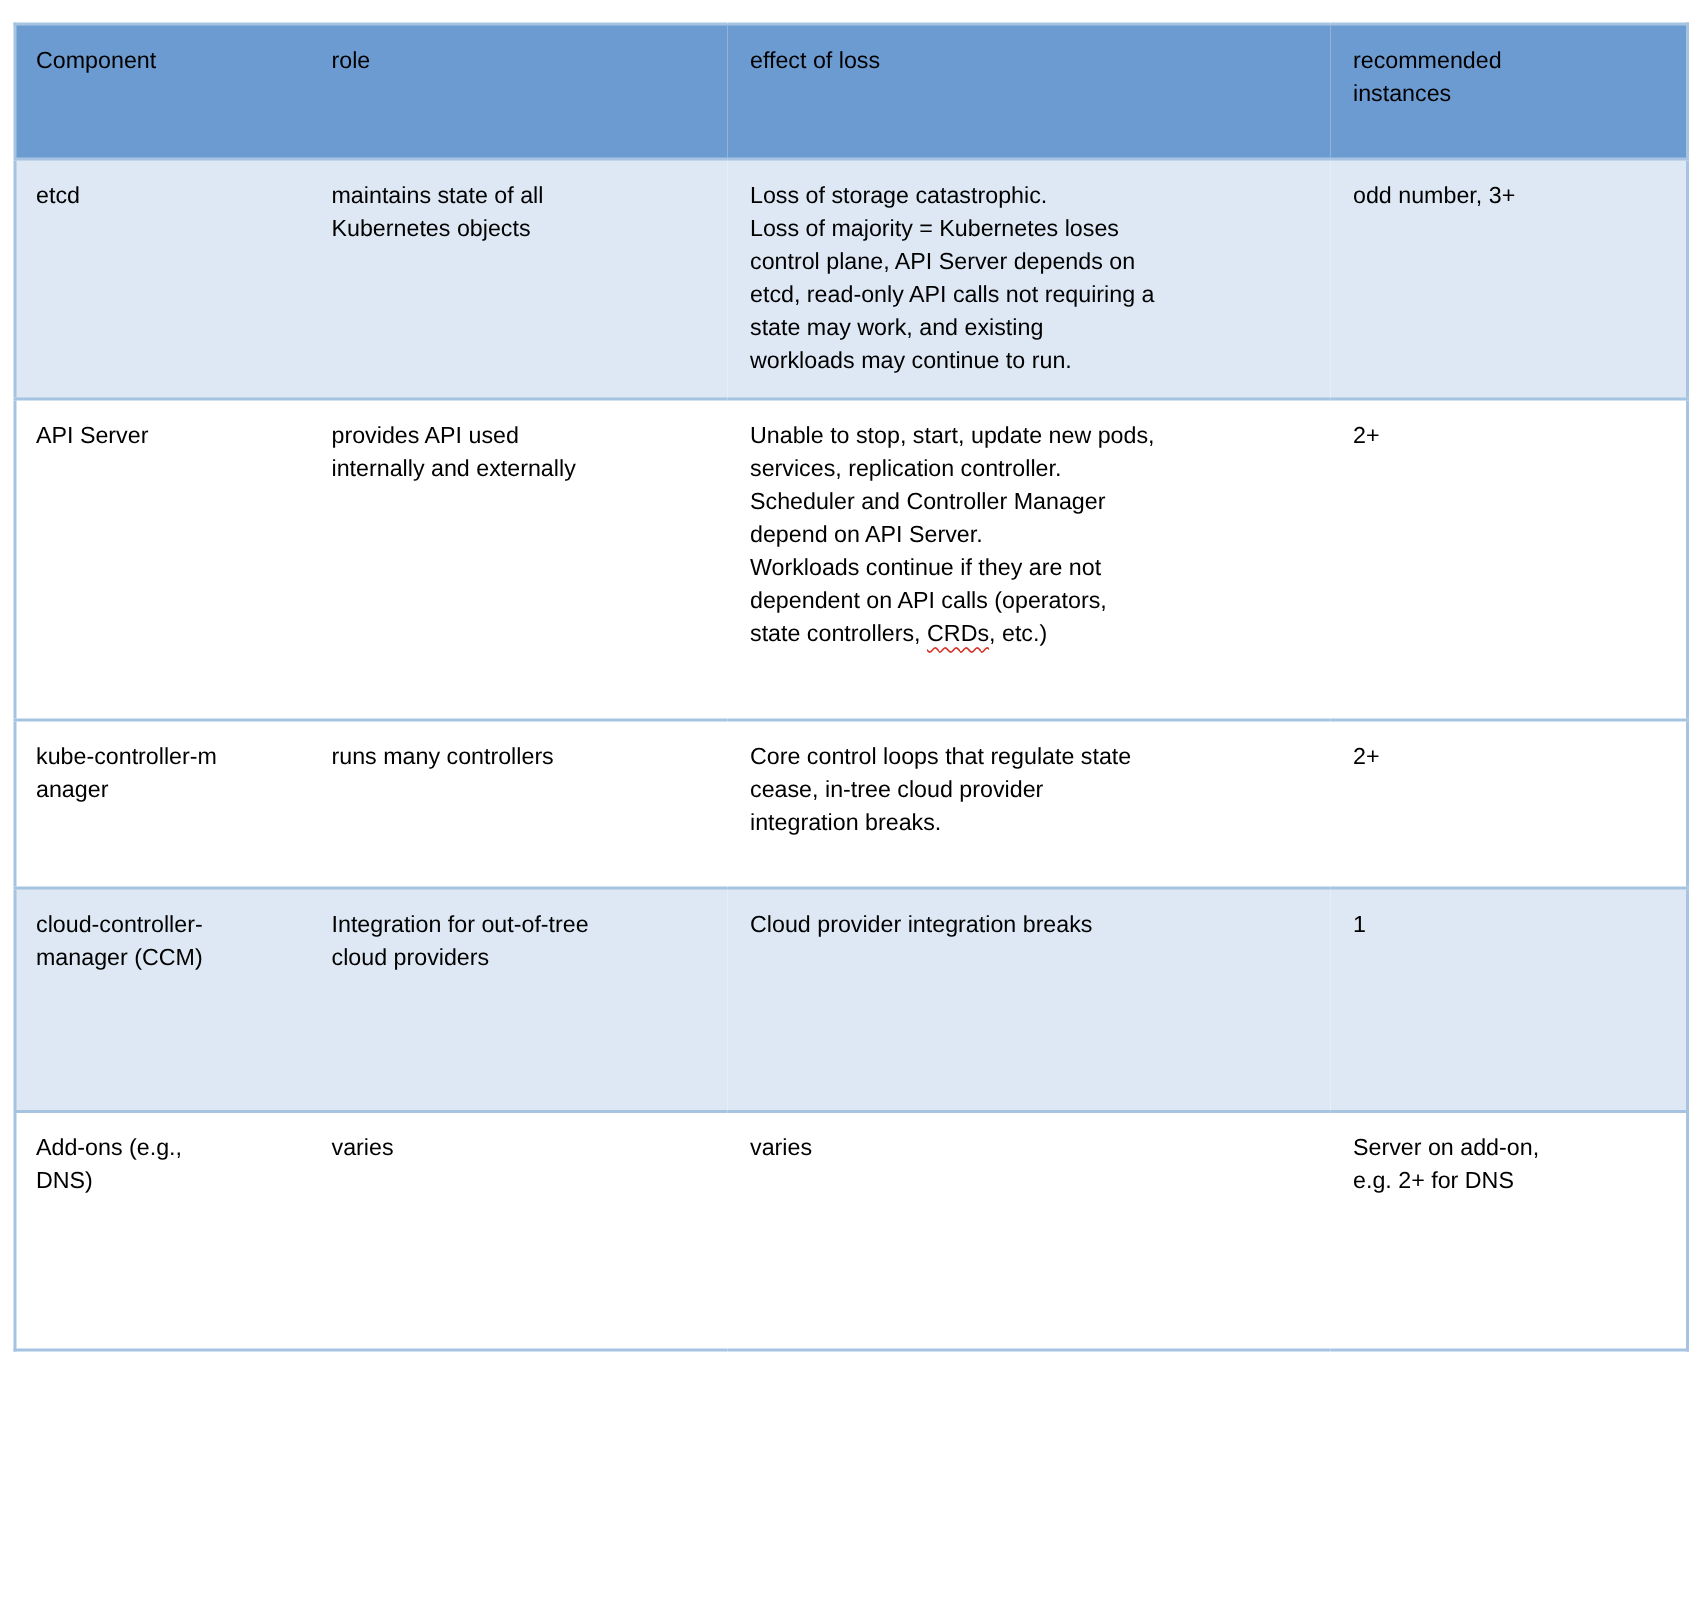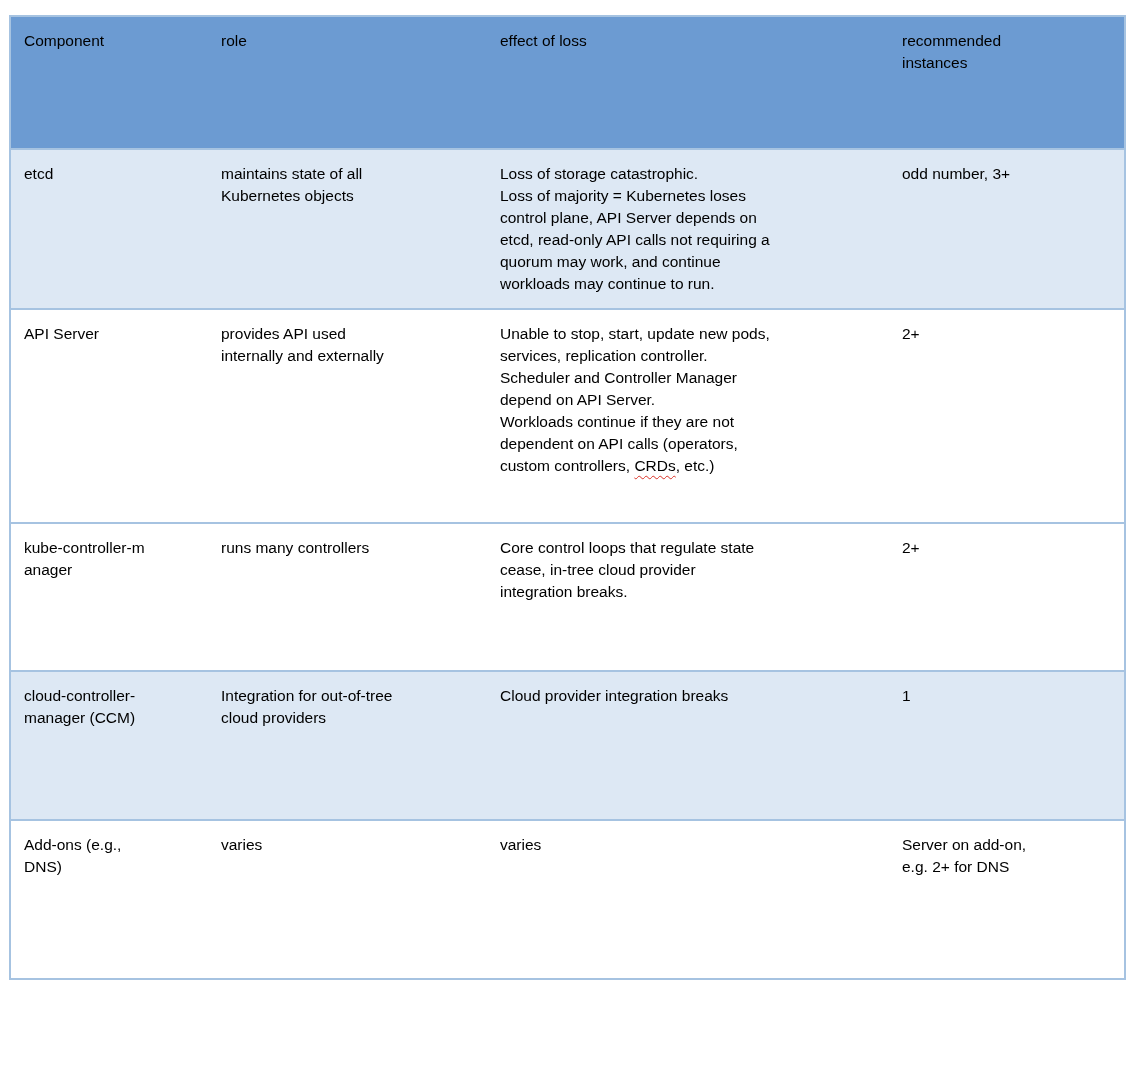--- a/index.html
+++ b/index.html
@@ -38,25 +38,25 @@
     font-size:15.5px;
     line-height:22px;
     padding:13px 15px 13px 15px;
     border-top:2px solid var(--border);
   }
   th:first-child,td:first-child{padding-left:13px;}
   thead th{
     background:var(--header-bg);
     border-top:none;
   }
-  tr.hdr{height:133px;}
+  tr.hdr{height:90px;}
   tr.r0{height:152px;margin-left:48px;}
   tr.r1{height:214px;}
   tr.r2{height:109px;}
-  tr.r3{height:148px;}
+  tr.r3{height:112px;}
   tr.r4{height:149px;margin-top:35px;}
   tr.r5{height:159px;}
   tr.shaded td{background:var(--row-alt-bg);}
   tr.plain td{background:var(--row-bg);}
   .text-line{margin:0;padding:0;}
   .squiggle{
     text-decoration-line:underline;
     text-decoration-style:wavy;
     text-decoration-color:var(--squiggle);
     text-decoration-thickness:1px;
@@ -98,21 +98,21 @@
           </td>
         <td>
             <div class="text-line">maintains state of all</div>
             <div class="text-line">Kubernetes objects</div>
           </td>
         <td>
             <div class="text-line">Loss of storage catastrophic.</div>
             <div class="text-line">Loss of majority = Kubernetes loses</div>
             <div class="text-line">control plane, API Server depends on</div>
             <div class="text-line">etcd, read-only API calls not requiring a</div>
-            <div class="text-line">quorum may work, and continue</div>
+            <div class="text-line">state may work, and existing</div>
             <div class="text-line">workloads may continue to run.</div>
           </td>
         <td>
             <div class="text-line">odd number, 3+</div>
           </td>
       </tr>
       <tr class="r1 plain">
         <td>
             <div class="text-line">API Server</div>
           </td>
@@ -120,21 +120,21 @@
             <div class="text-line">provides API used</div>
             <div class="text-line">internally and externally</div>
           </td>
         <td>
             <div class="text-line">Unable to stop, start, update new pods,</div>
             <div class="text-line">services, replication controller.</div>
             <div class="text-line">Scheduler and Controller Manager</div>
             <div class="text-line">depend on API Server.</div>
             <div class="text-line">Workloads continue if they are not</div>
             <div class="text-line">dependent on API calls (operators,</div>
-            <div class="text-line"><span>custom controllers, </span><span class="squiggle">CRDs</span><span>, etc.)</span></div>
+            <div class="text-line"><span>state controllers, </span><span class="squiggle">CRDs</span><span>, etc.)</span></div>
           </td>
         <td>
             <div class="text-line">2+</div>
           </td>
       </tr>
       <tr class="r3 plain">
         <td>
             <div class="text-line">kube-controller-m</div>
             <div class="text-line">anager</div>
           </td>

